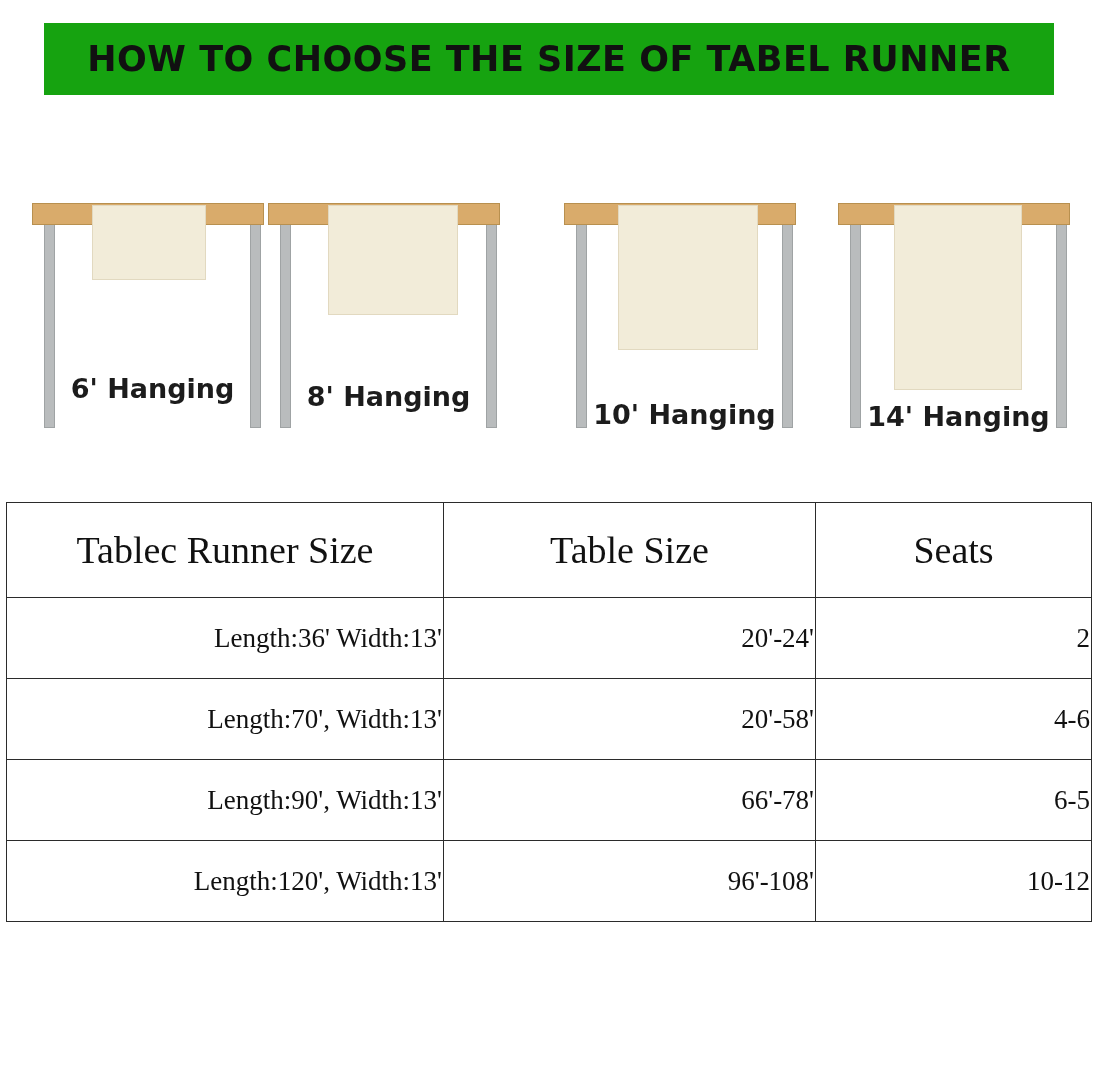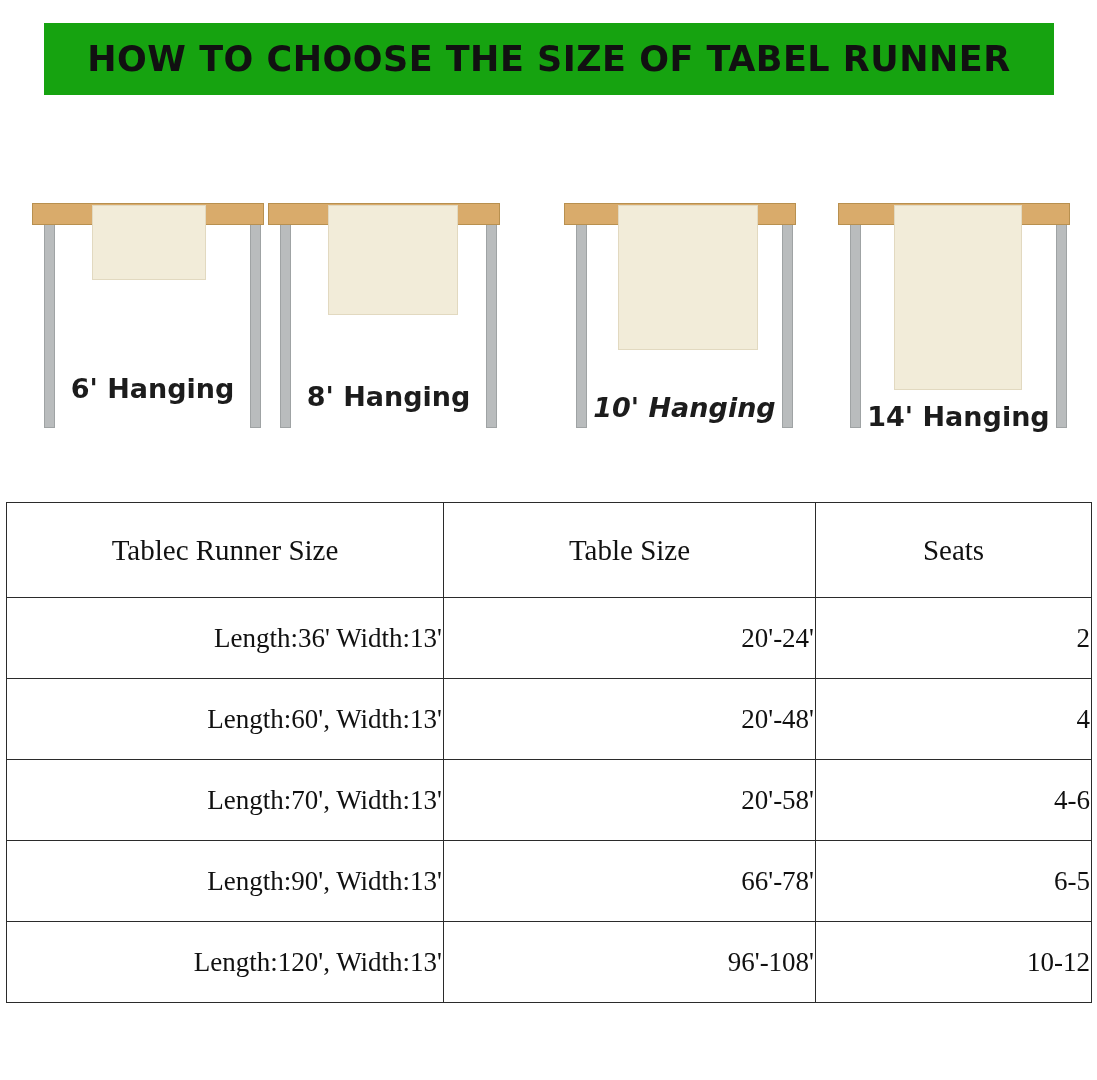--- a/index.html
+++ b/index.html
@@ -103,42 +103,42 @@
     text-align: center;
     font-family: "DejaVu Sans", sans-serif;
     font-weight: bold;
     font-size: 27px;
     color: #1c1c1c;
     z-index: 6;
     white-space: nowrap;
   }
   .lab1 { top: 188px; }
   .lab2 { top: 196px; }
-  .lab3 { top: 207px; font-style: italic; }
+  .lab3 { top: 214px; }
   .lab4 { top: 216px; }
 
   
   .size-table {
     position: absolute;
     left: 6px;
     top: 502px;
     width: 1085px;
     border-collapse: collapse;
     table-layout: fixed;
     font-family: "Liberation Serif", serif;
   }
   .size-table td, .size-table th {
     border: 1px solid #2b2b2b;
     text-align: center;
     color: #111111;
     font-weight: normal;
   }
   .size-table thead th {
     height: 92px;
-    font-size: 29px;
+    font-size: 38px;
   }
   .size-table tbody td {
     height: 78px;
     font-size: 27px;
     text-align: right;
   }
   .col-a { width: 437px; }
   .col-b { width: 372px; }
   .col-c { width: 276px; }
 </style>
@@ -198,25 +198,20 @@
       <th>Seats</th>
     </tr>
   </thead>
   <tbody>
     <tr>
       <td>Length:36' Width:13'</td>
       <td>20'-24'</td>
       <td>2</td>
     </tr>
     <tr>
-      <td>Length:60', Width:13'</td>
-      <td>20'-48'</td>
-      <td>4</td>
-    </tr>
-    <tr>
       <td>Length:70', Width:13'</td>
       <td>20'-58'</td>
       <td>4-6</td>
     </tr>
     <tr>
       <td>Length:90', Width:13'</td>
       <td>66'-78'</td>
       <td>6-5</td>
     </tr>
     <tr>

